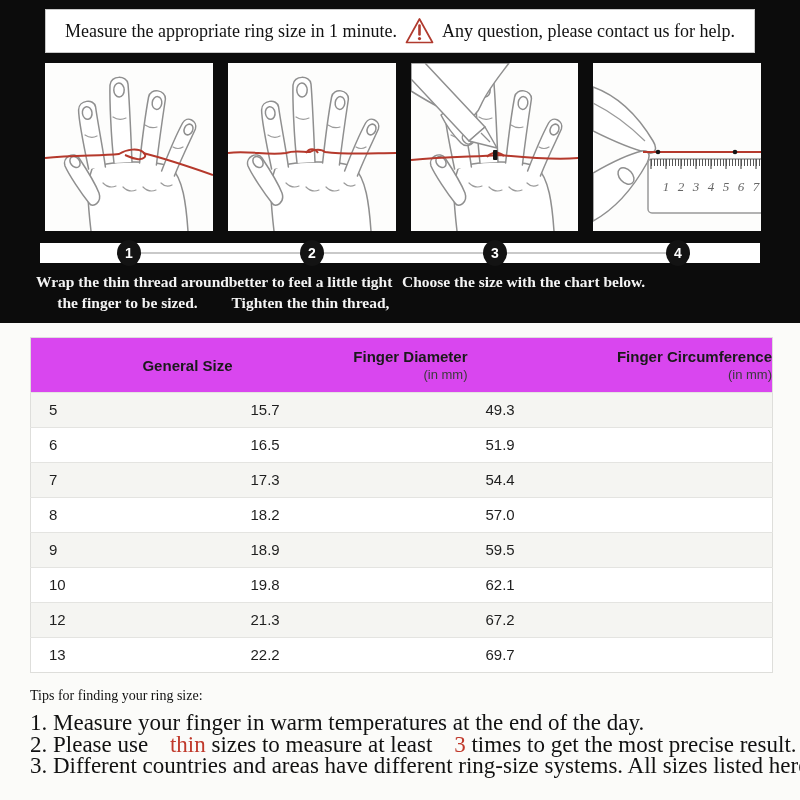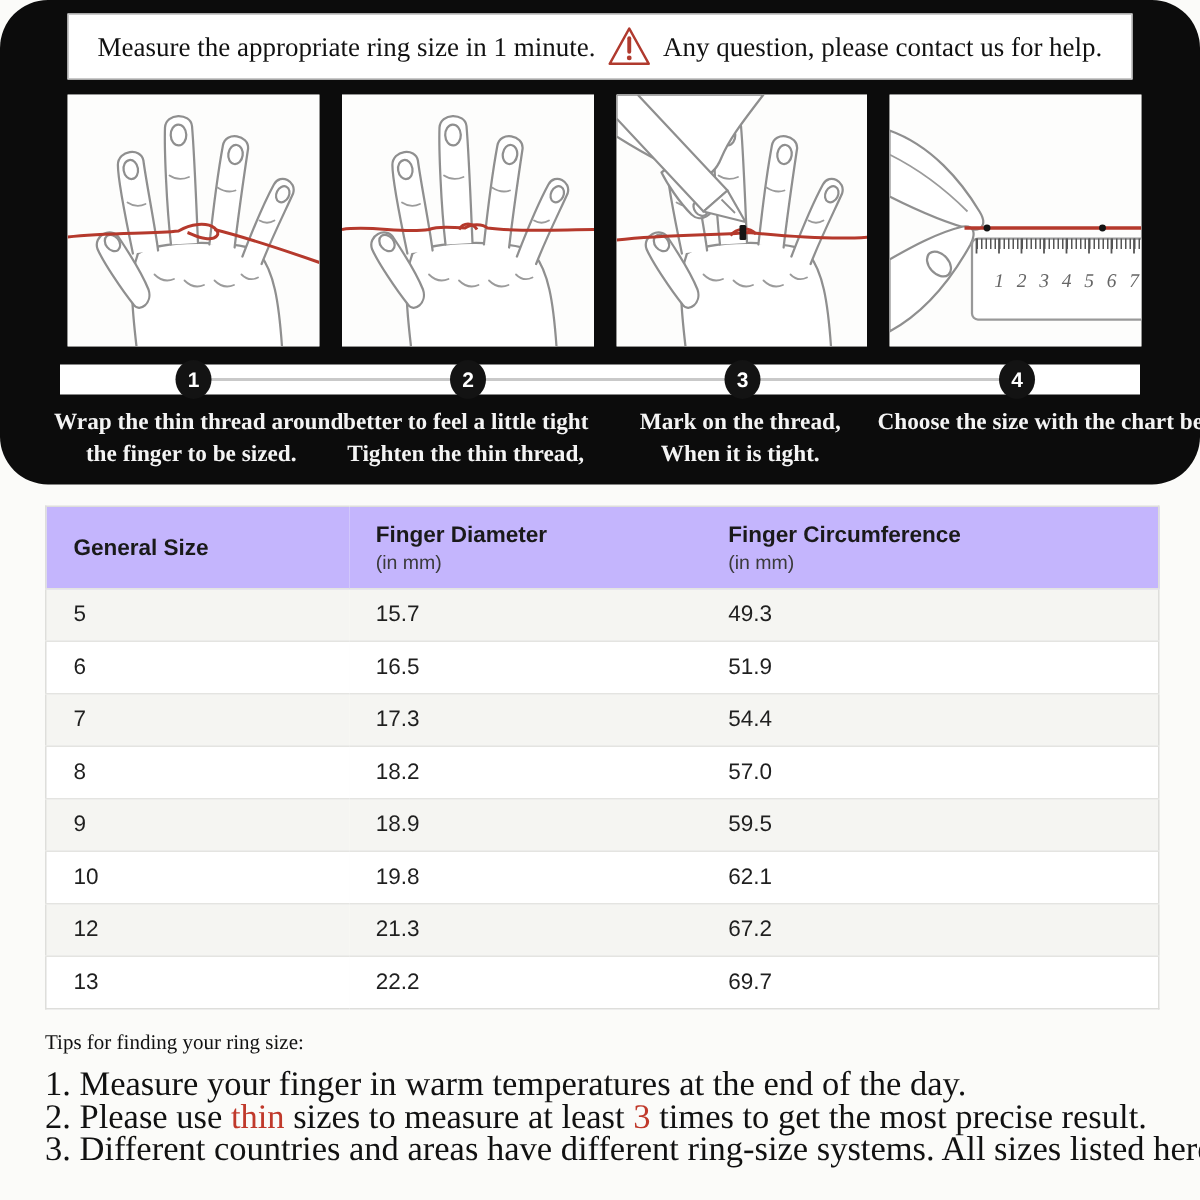--- a/index.html
+++ b/index.html
@@ -3,21 +3,21 @@
 <meta charset="utf-8">
 <style>
   html,body{margin:0;padding:0;}
   body{
     width:800px;height:800px;overflow:hidden;
     background:#fbfbf9;
     font-family:"Liberation Serif","DejaVu Serif",serif;
     position:relative;
   }
   
-  .black-section{position:relative;width:800px;height:323px;background:#0c0c0c;border-radius:32px;}
+  .black-section{position:relative;width:800px;height:323px;background:#0c0c0c;}
   .banner{
     position:absolute;left:45px;top:9px;width:708px;height:42px;
     background:#ffffff;border:1px solid #c9c9c9;
     display:flex;align-items:center;justify-content:center;gap:7px;
     font-size:18px;color:#111;white-space:nowrap;
   }
   .warn-svg{flex:0 0 auto;}
   .panels{position:absolute;left:45px;top:63px;width:716px;display:flex;gap:15px;}
   .panel{width:168px;height:168px;background:#fdfdfc;overflow:hidden;}
   .panel svg{display:block;}
@@ -39,37 +39,37 @@
   .table-wrap{margin:14px 28px 0 30px;}
   table.size-table{
     width:742px;border-collapse:collapse;table-layout:fixed;
     font-family:"Liberation Sans","DejaVu Sans",sans-serif;color:#222;
     border:1px solid #dededb;
   }
   .size-table col.c-size{width:202px;}
   .size-table col.c-diam{width:235px;}
   .size-table col.c-circ{width:305px;}
   .size-table th{
-    background:#c4b5fd;text-align:left;vertical-align:middle;
+    background:#d946ef;text-align:right;vertical-align:middle;
     padding:9px 0 9px 18px;font-size:15px;
   }
   .h-title{display:block;font-weight:bold;color:#1a1a1a;line-height:19px;}
   .h-sub{display:block;font-weight:normal;font-size:13px;color:#3a3a3a;line-height:17px;}
   .h-sub:empty{display:none;}
   .size-table td{
     padding:8px 0 8px 18px;font-size:15px;line-height:18px;
     border-top:1px solid #e4e4e1;color:#1f1f1f;
   }
   .size-table tbody tr:nth-child(odd) td{background:#f5f5f2;}
   .size-table tbody tr:nth-child(even) td{background:#ffffff;}
   
   .tips{padding:10px 20px 0 30px;color:#111;}
   .tips-title{font-size:14px;line-height:26px;margin-bottom:3px;}
   .tip-line{font-size:23px;line-height:21.5px;white-space:nowrap;}
-  .red{color:#c0392b;}
+  .red{color:#c0392b;margin-left:16px;}
 </style>
 </head>
 <body>
 
 <div class="black-section">
 
   <div class="banner">
     <span>Measure the appropriate ring size in 1 minute.</span>
     <svg class="warn-svg" width="31" height="30" viewBox="0 0 31 30">
       <path d="M15.5 3 L28.5 26.5 L2.5 26.5 Z" fill="none" stroke="#b03a2e" stroke-width="1.7" stroke-linejoin="round"></path>
@@ -187,24 +187,20 @@
   <div class="captions">
     <div class="caption">
       <span>Wrap the thin thread around</span>
       <span>the finger to be sized.</span>
     </div>
     <div class="caption">
       <span>better to feel a little tight</span>
       <span>Tighten the thin thread,</span>
     </div>
     <div class="caption">
-      <span>Mark on the thread,</span>
-      <span>When it is tight.</span>
-    </div>
-    <div class="caption">
       <span>Choose the size with the chart below.</span>
     </div>
   </div>
 </div>
 
 <div class="table-wrap">
   <table class="size-table">
     <colgroup>
         <col class="c-size">
         <col class="c-diam">

